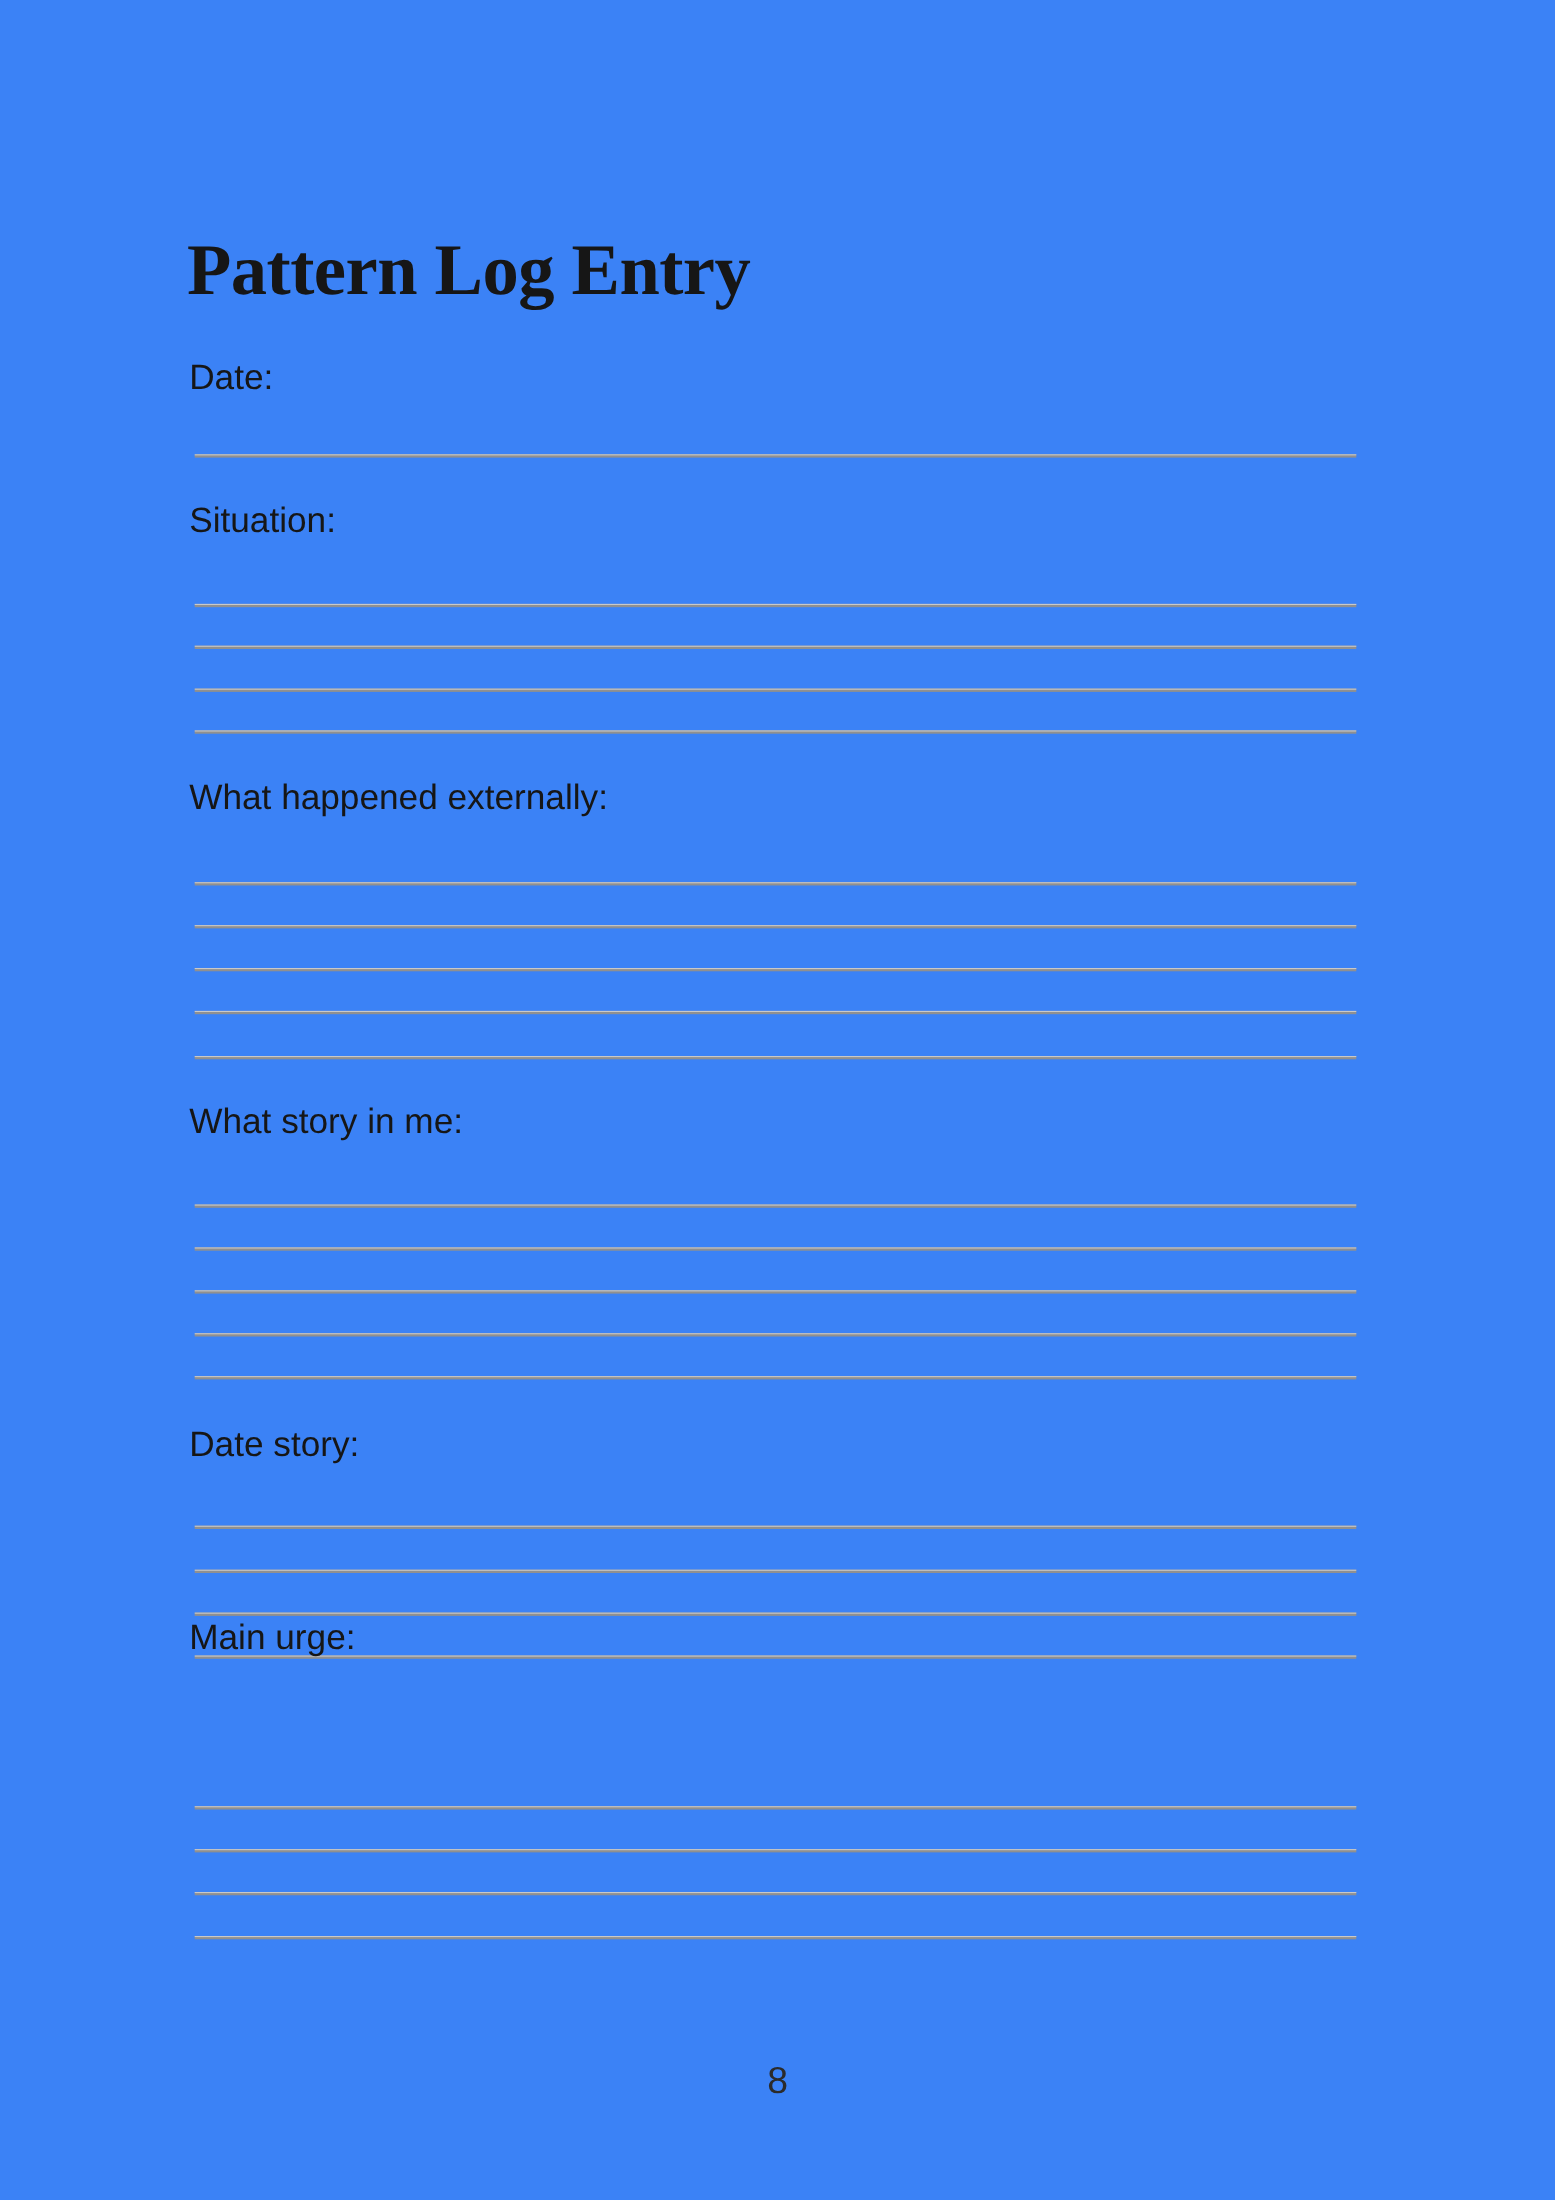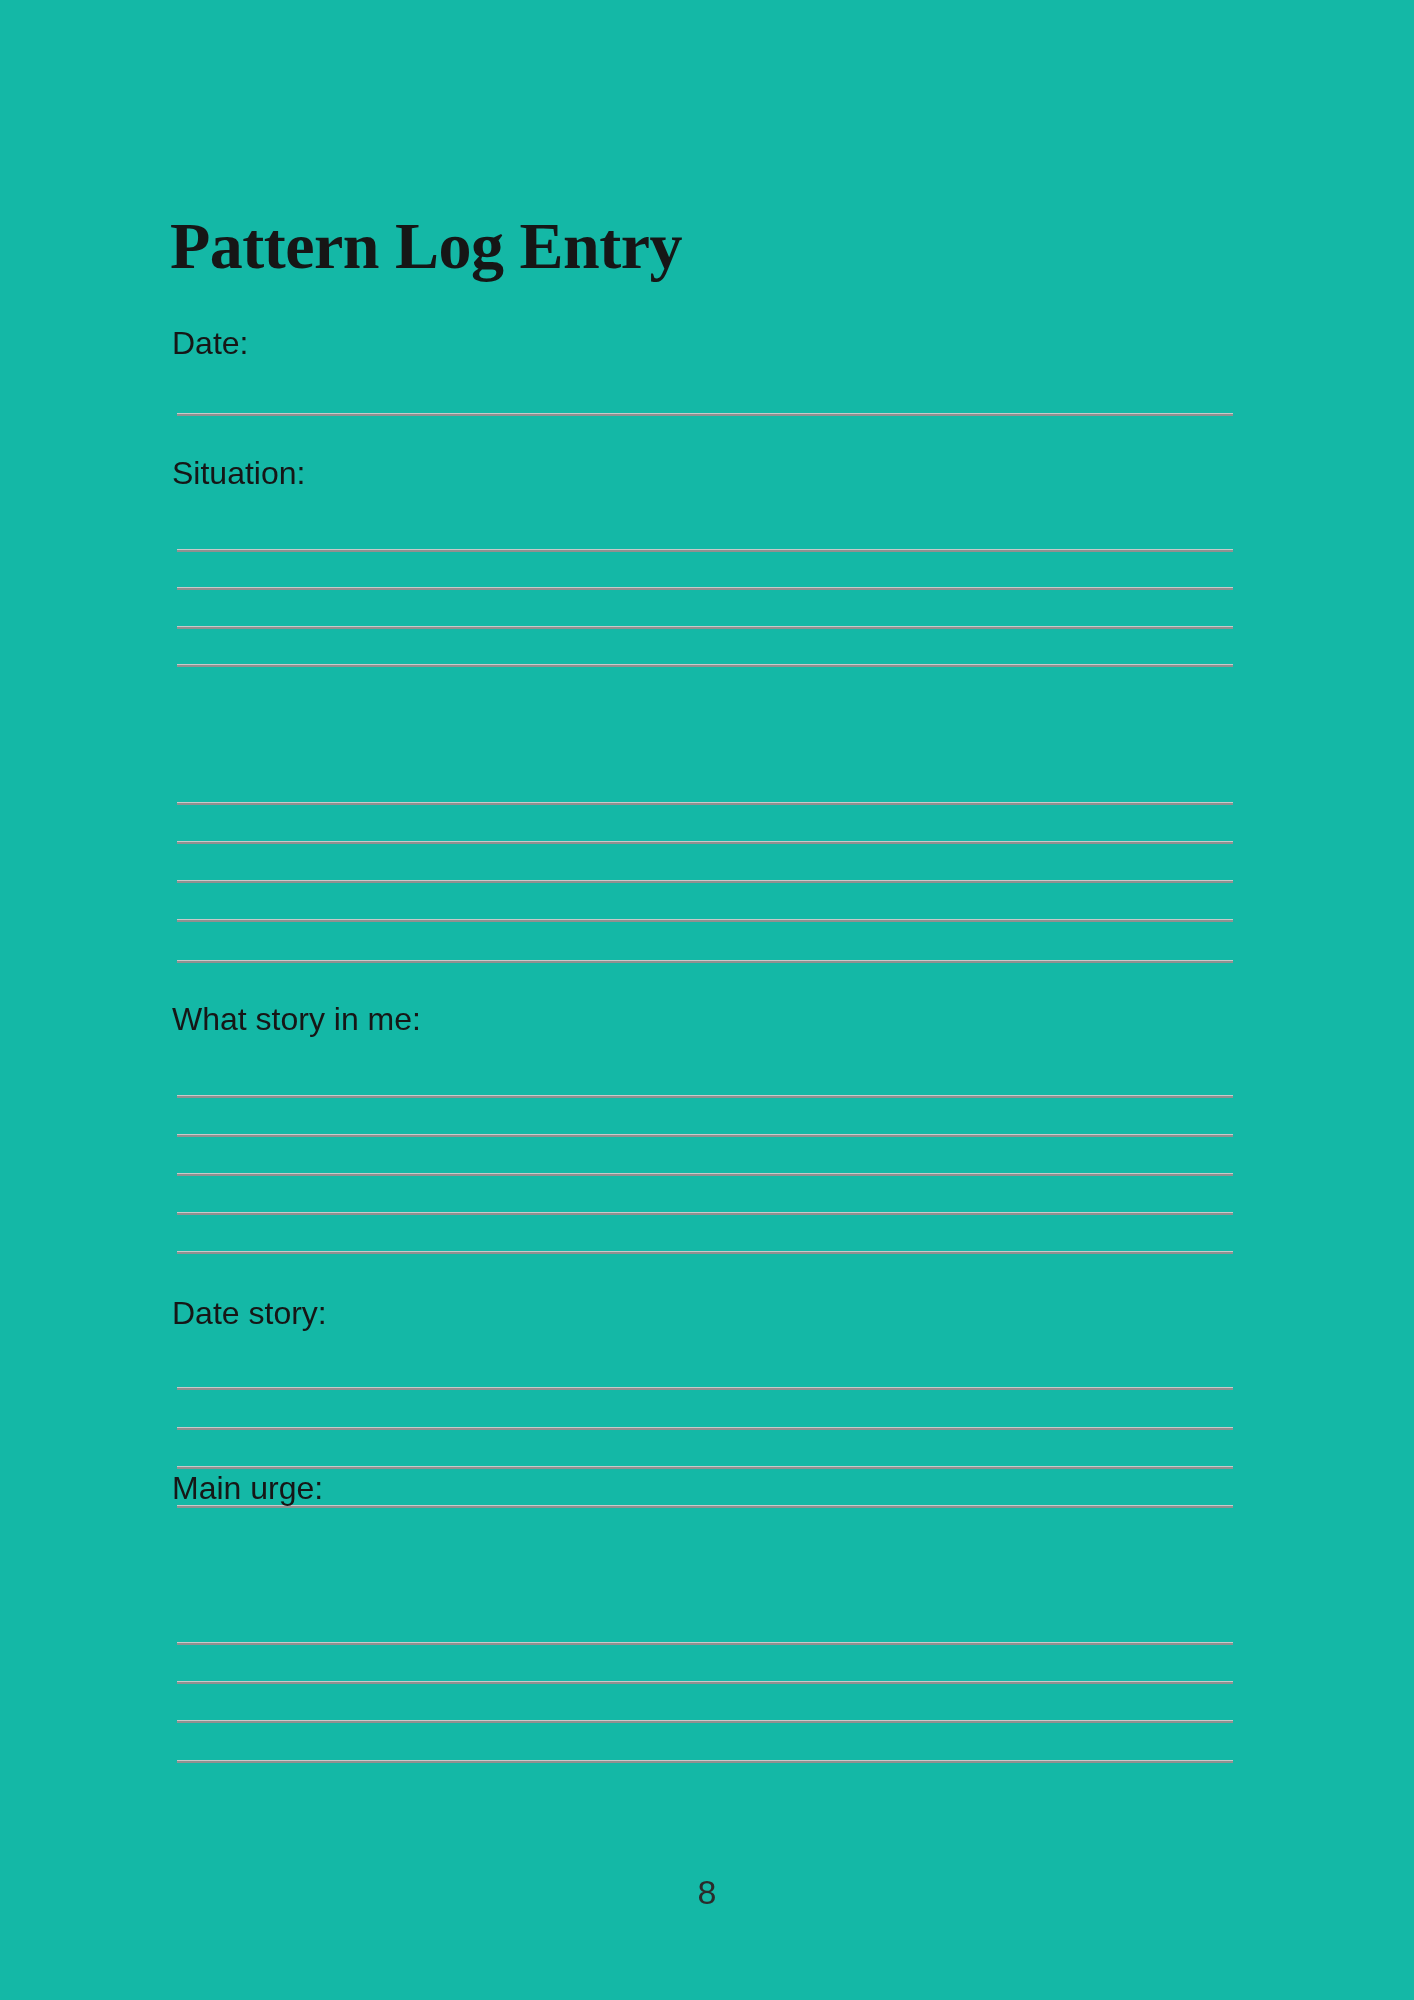--- a/index.html
+++ b/index.html
@@ -4,21 +4,21 @@
 <style>
   html, body {
     margin: 0;
     padding: 0;
     background: #ffffff;
   }
   .page {
     position: relative;
     width: 1414px;
     height: 2000px;
-    background: #14b8a6;
+    background: #3b82f6;
     overflow: hidden;
     font-family: "Liberation Sans", sans-serif;
   }
   .title {
     position: absolute;
     left: 170px;
     top: 213px;
     margin: 0;
     font-family: "Liberation Serif", serif;
     font-weight: 700;
@@ -70,20 +70,21 @@
 
   <div class="field-label" style="top:327px">Date:</div>
   <div class="rule" style="top:413px"></div>
 
   <div class="field-label" style="top:457px">Situation:</div>
   <div class="rule" style="top:549px"></div>
   <div class="rule" style="top:587px"></div>
   <div class="rule" style="top:626px"></div>
   <div class="rule" style="top:664px"></div>
 
+  <div class="field-label" style="top:708px">What happened externally:</div>
   <div class="rule" style="top:802px"></div>
   <div class="rule" style="top:841px"></div>
   <div class="rule" style="top:880px"></div>
   <div class="rule" style="top:919px"></div>
   <div class="rule" style="top:960px"></div>
 
   <div class="field-label" style="top:1003px">What story in me:</div>
   <div class="rule" style="top:1095px"></div>
   <div class="rule" style="top:1134px"></div>
   <div class="rule" style="top:1173px"></div>

